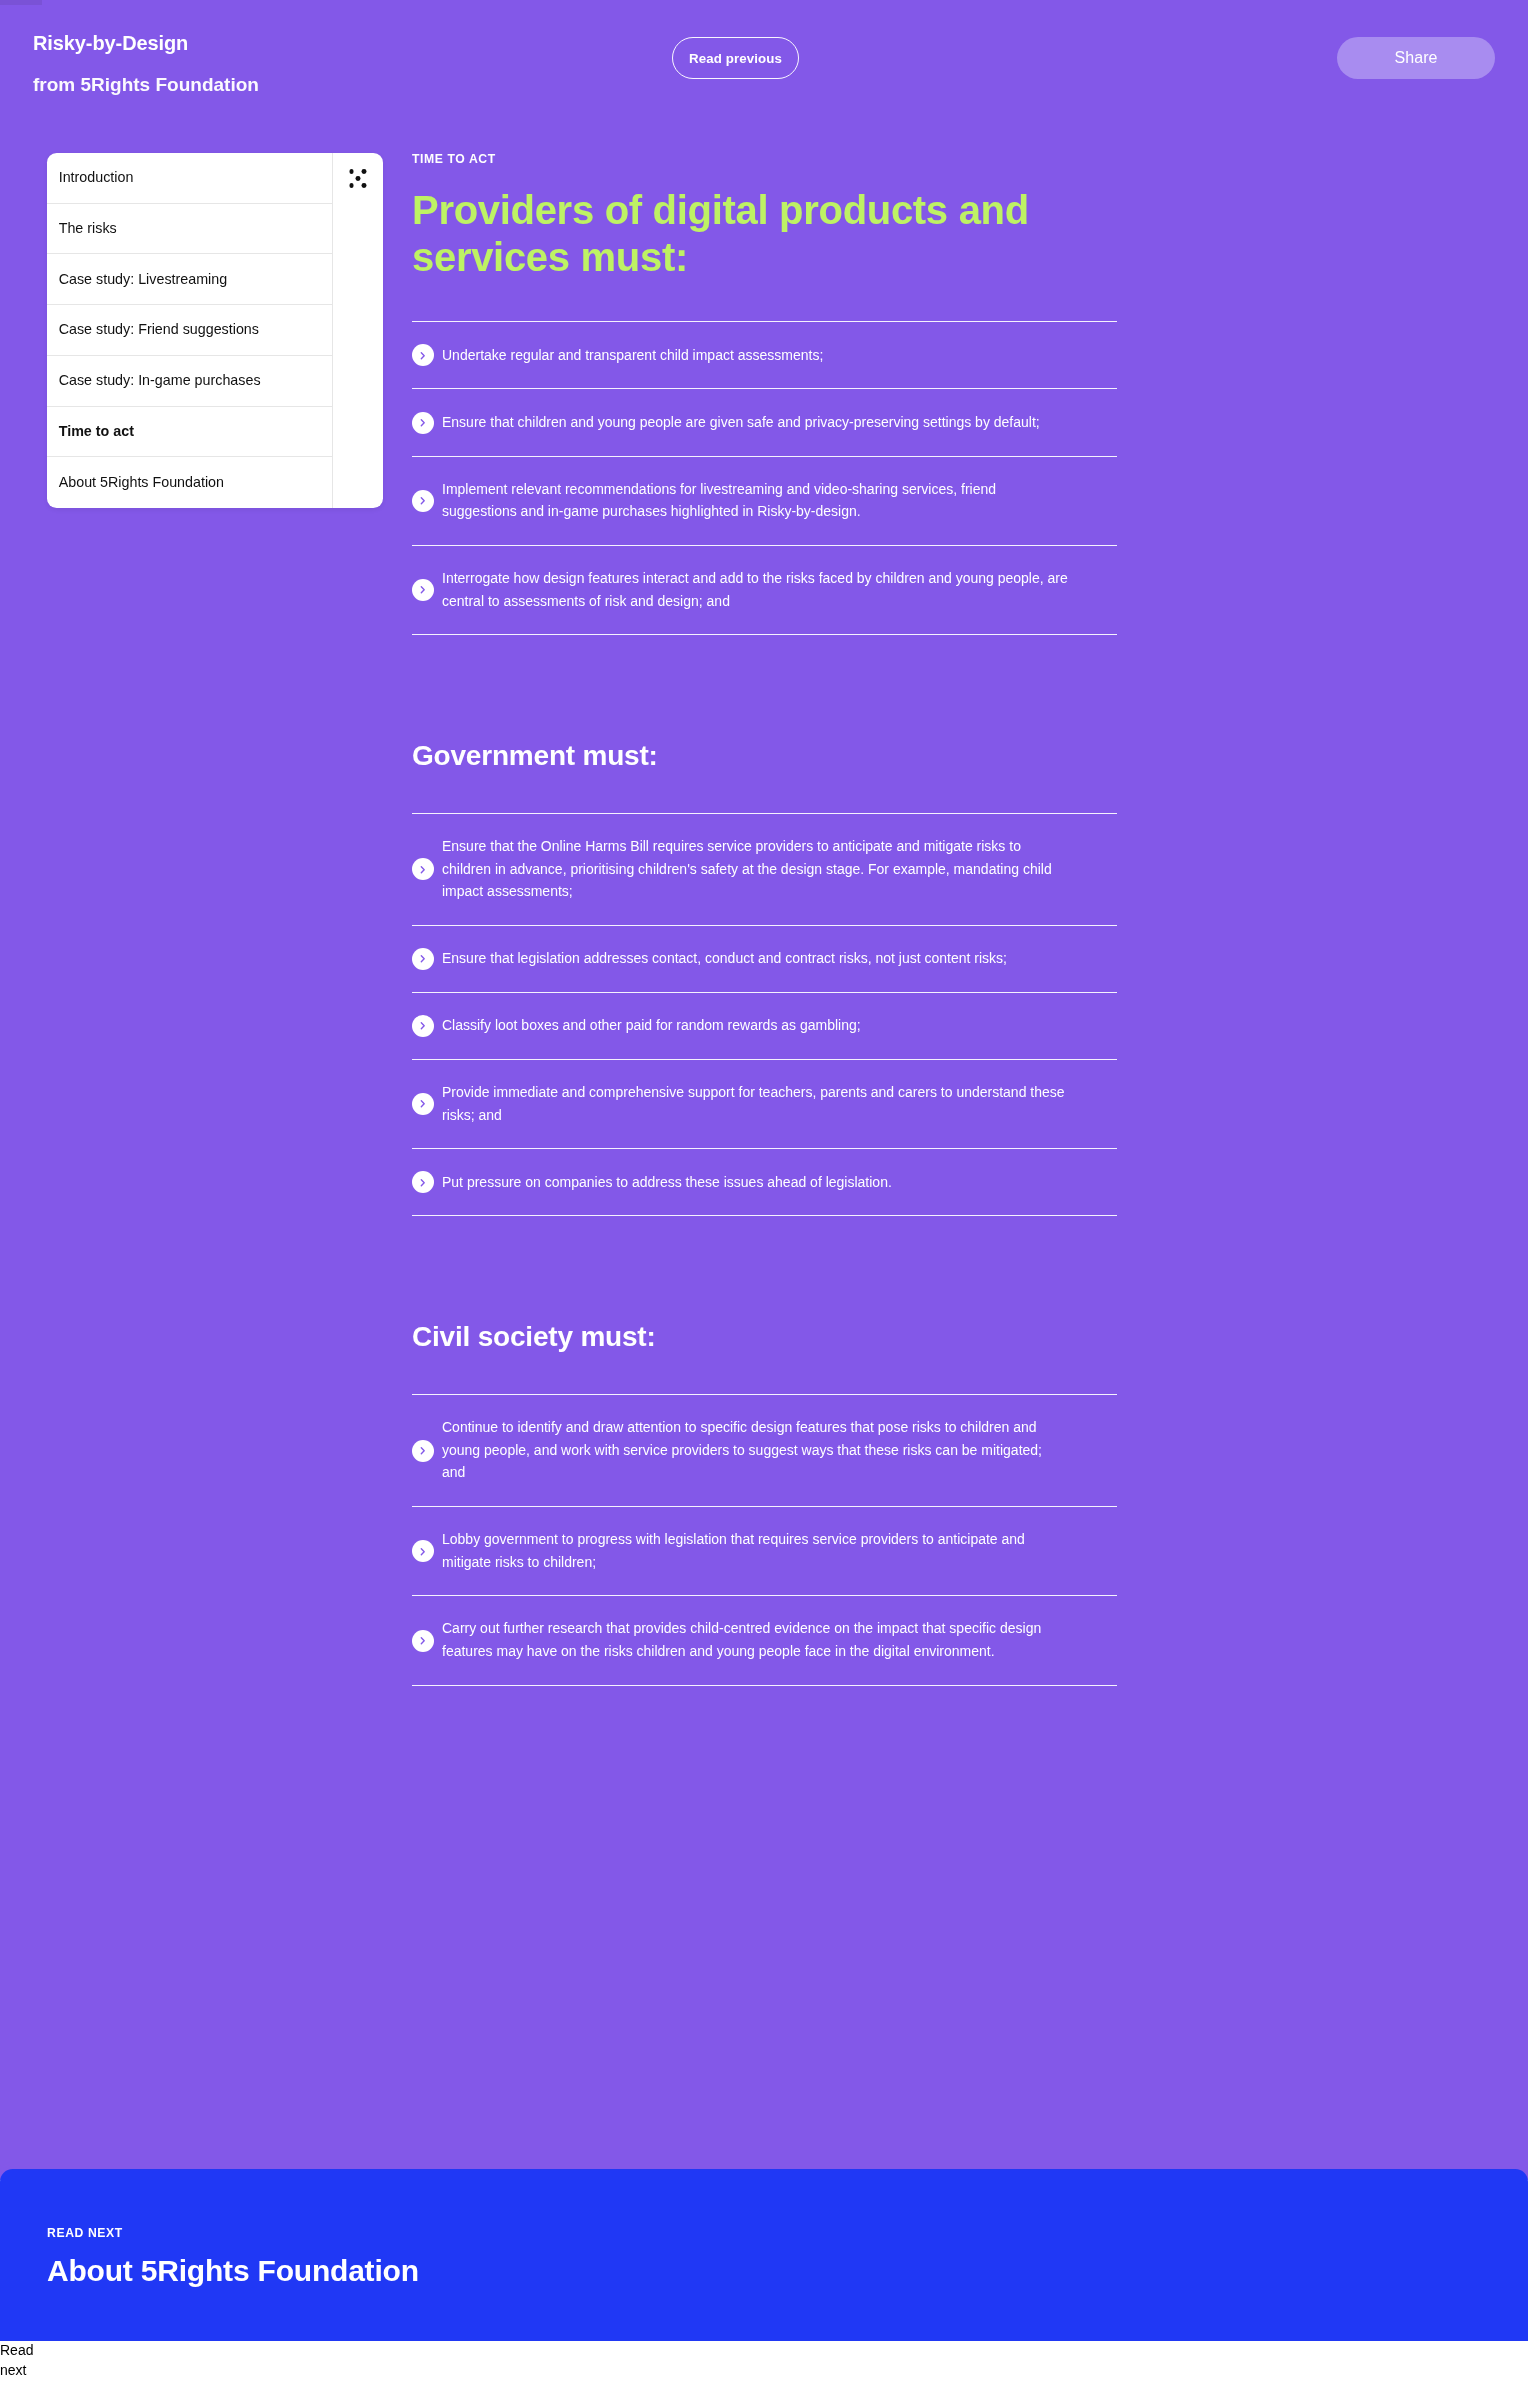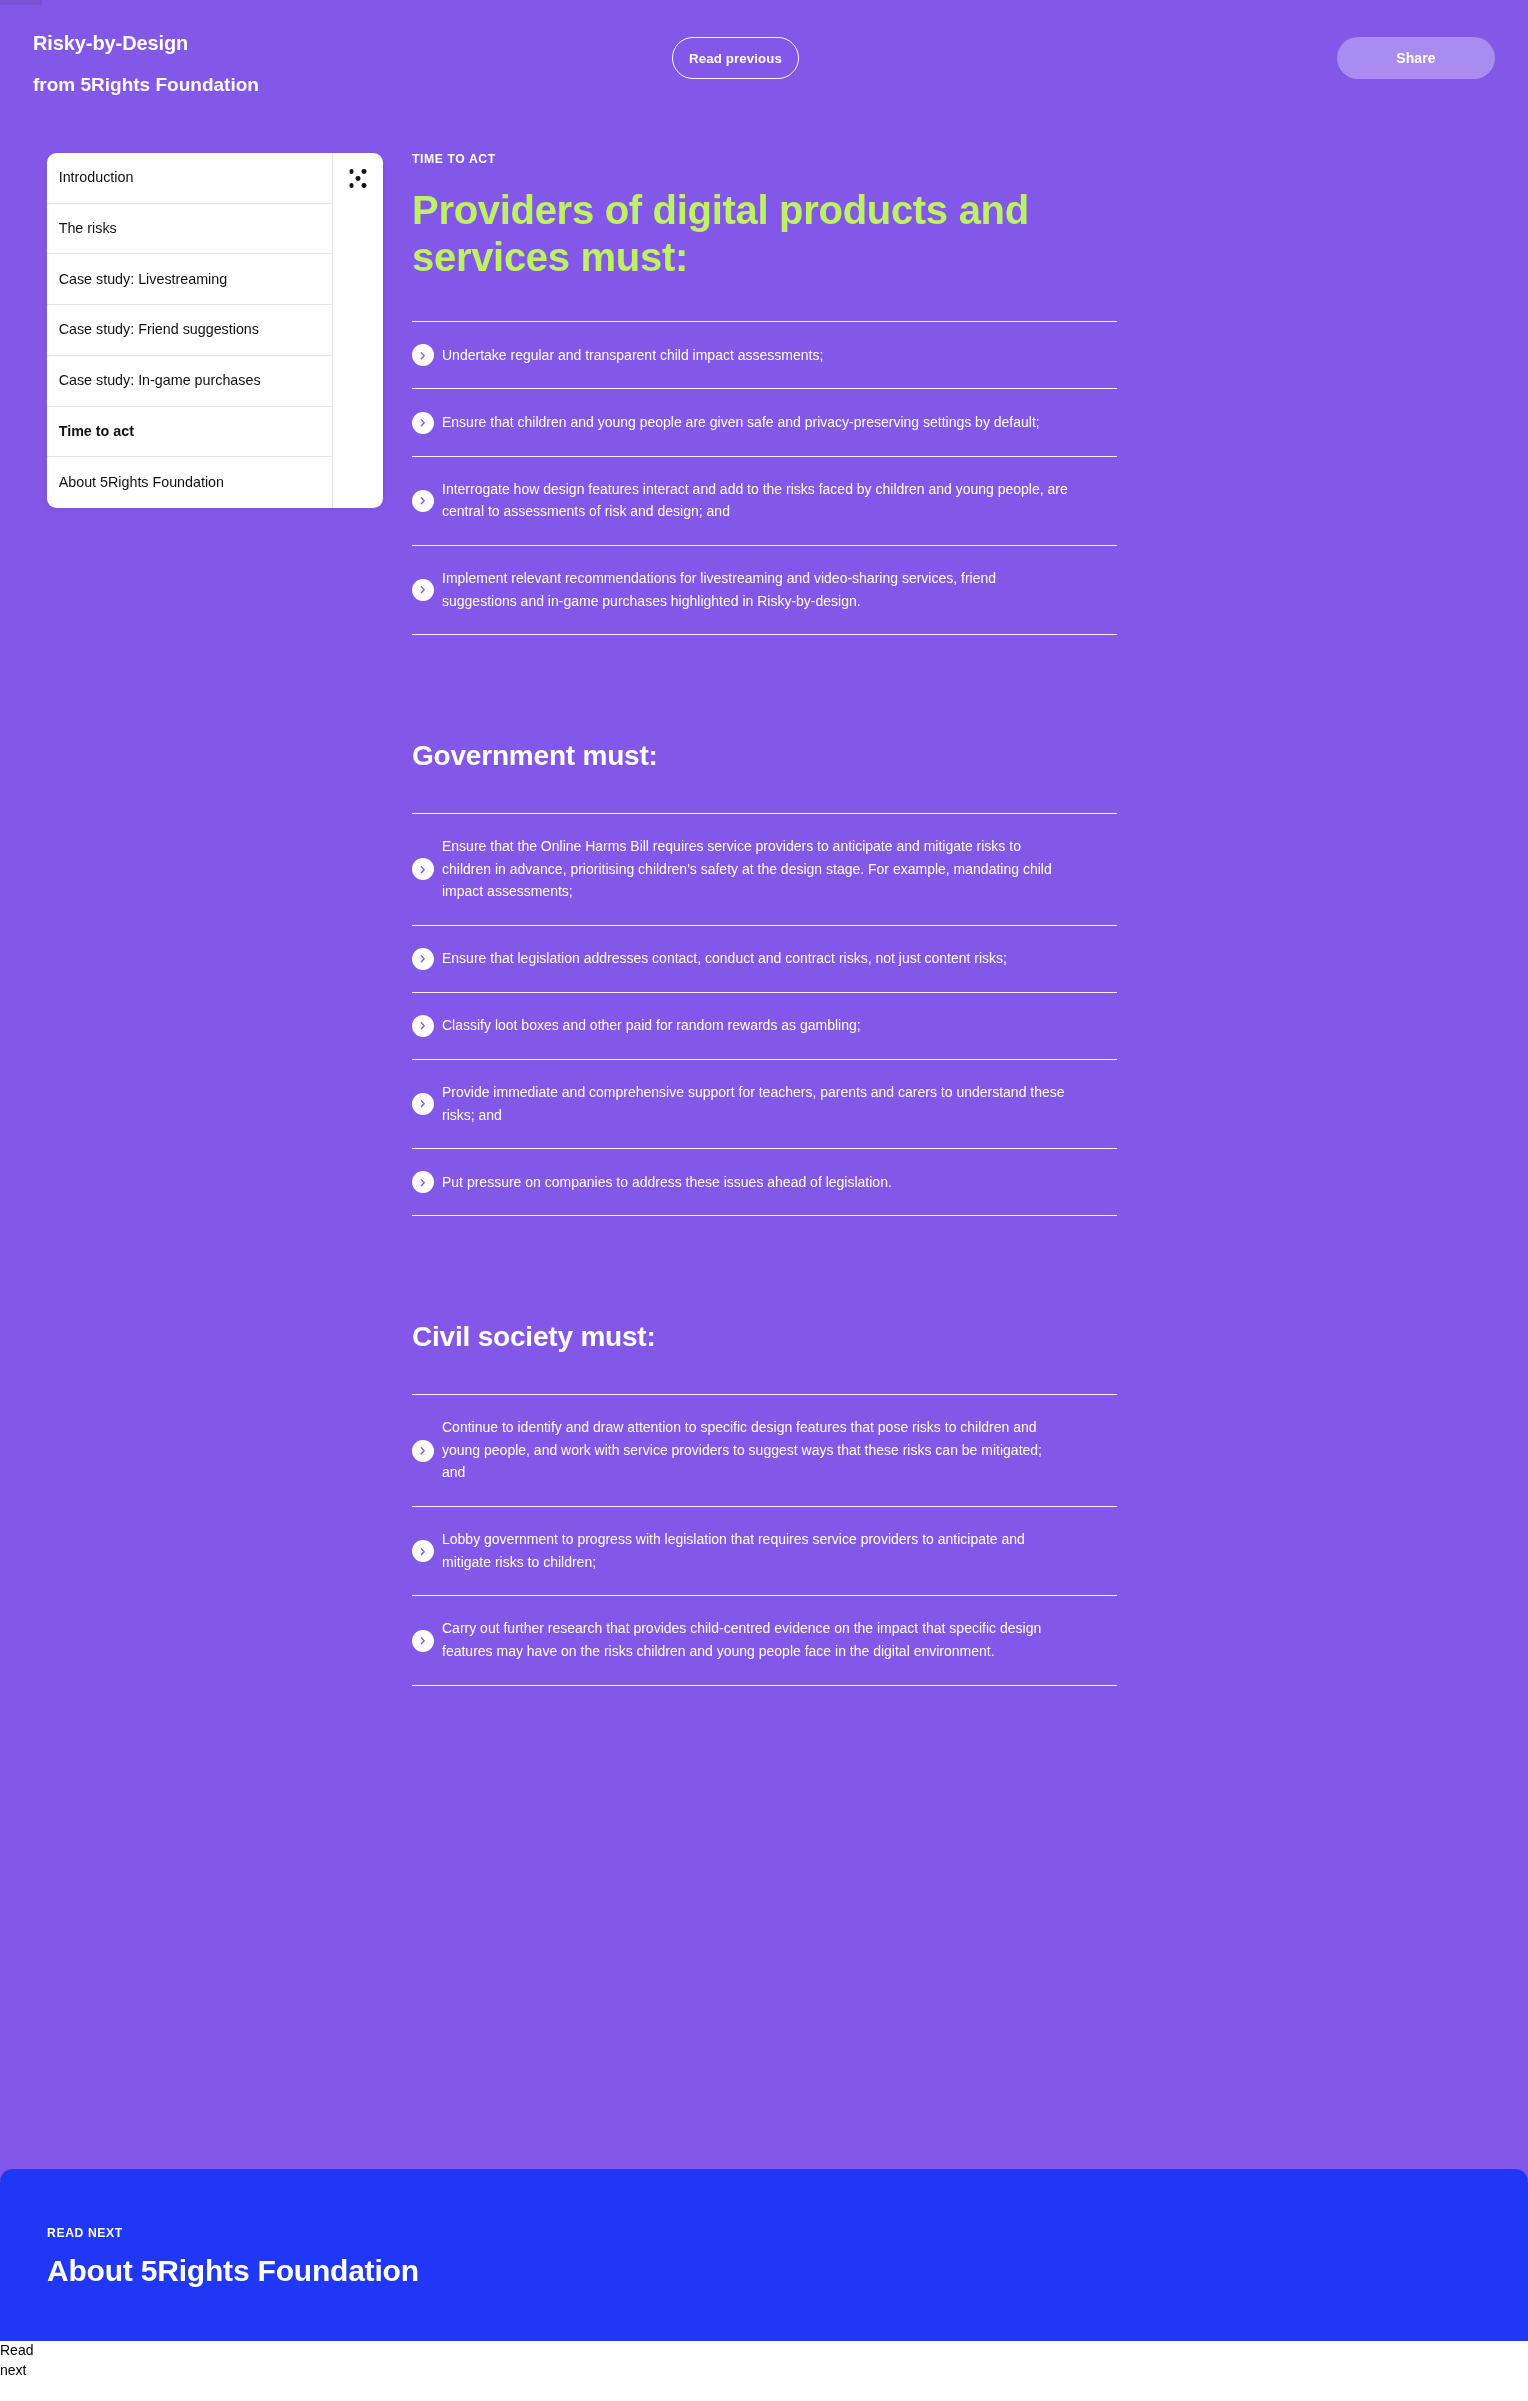--- a/index.html
+++ b/index.html
@@ -98,22 +98,22 @@
     position: absolute;
     right: 33px;
     top: 37px;
     width: 158px;
     height: 42px;
     border: none;
     border-radius: 21px;
     background: #A88CF0;
     color: #ffffff;
     font-family: "Liberation Sans", sans-serif;
-    font-size: 14px;
-    font-weight: 700;
+    font-size: 16px;
+    font-weight: 400;
     letter-spacing: 0.1px;
     cursor: pointer;
     display: flex;
     align-items: center;
     justify-content: center;
   }
 
   
   .nav-panel {
     position: absolute;
@@ -375,29 +375,29 @@
               </svg>
           </span>
           <span class="bullet-text">Ensure that children and young people are given safe and privacy-preserving settings by default;</span>
         </li>
         <li class="bullet">
           <span class="chevron-icon">
             <svg width="9.6" height="9.6" viewBox="0 0 18 18" aria-hidden="true">
                 <path d="M6.2 3.4 L11.6 9 L6.2 14.6" fill="none" stroke="#8358E8" stroke-width="2.6" stroke-linecap="round" stroke-linejoin="round"></path>
               </svg>
           </span>
+          <span class="bullet-text">Implement relevant recommendations for livestreaming and video-sharing services, friend suggestions and in-game purchases highlighted in Risky-by-design.</span>
+        </li>
+        <li class="bullet">
+          <span class="chevron-icon">
+            <svg width="9.6" height="9.6" viewBox="0 0 18 18" aria-hidden="true">
+                <path d="M6.2 3.4 L11.6 9 L6.2 14.6" fill="none" stroke="#8358E8" stroke-width="2.6" stroke-linecap="round" stroke-linejoin="round"></path>
+              </svg>
+          </span>
           <span class="bullet-text">Interrogate how design features interact and add to the risks faced by children and young people, are central to assessments of risk and design; and</span>
-        </li>
-        <li class="bullet">
-          <span class="chevron-icon">
-            <svg width="9.6" height="9.6" viewBox="0 0 18 18" aria-hidden="true">
-                <path d="M6.2 3.4 L11.6 9 L6.2 14.6" fill="none" stroke="#8358E8" stroke-width="2.6" stroke-linecap="round" stroke-linejoin="round"></path>
-              </svg>
-          </span>
-          <span class="bullet-text">Implement relevant recommendations for livestreaming and video-sharing services, friend suggestions and in-game purchases highlighted in Risky-by-design.</span>
         </li>
       </ul>
 
       <div class="section-gap"></div>
 
       <h2 class="heading-2">Government must:</h2>
       <div class="block-rule-top"></div>
       <ul class="bullets">
         <li class="bullet">
           <span class="chevron-icon">

